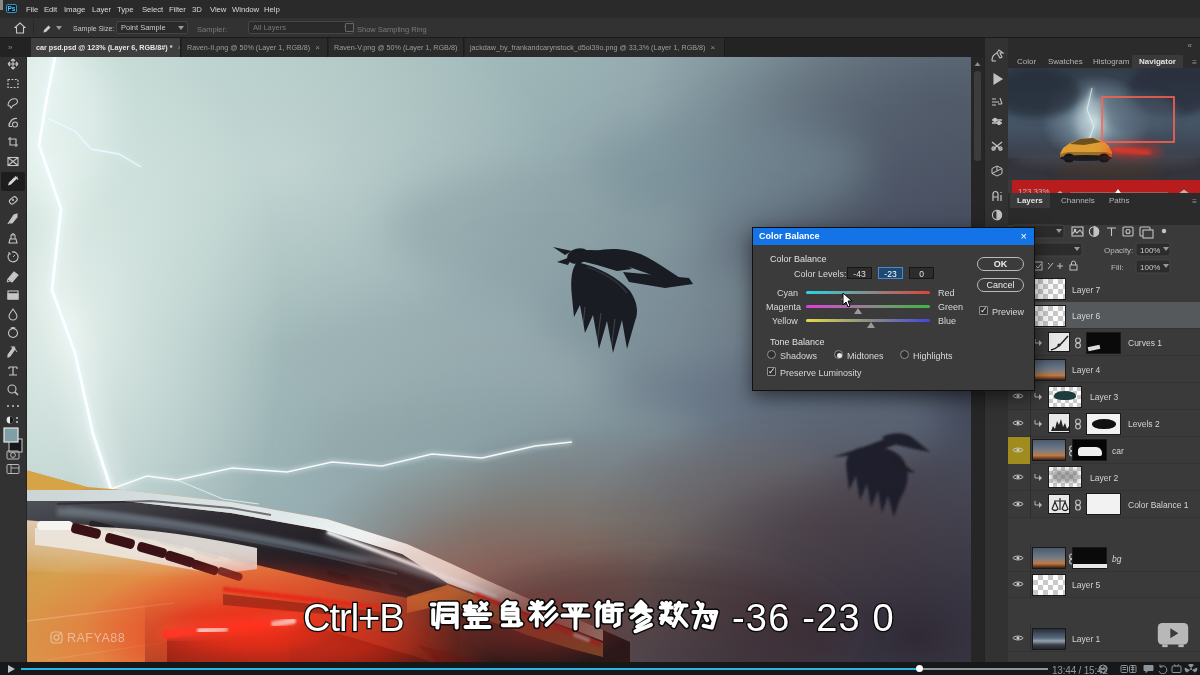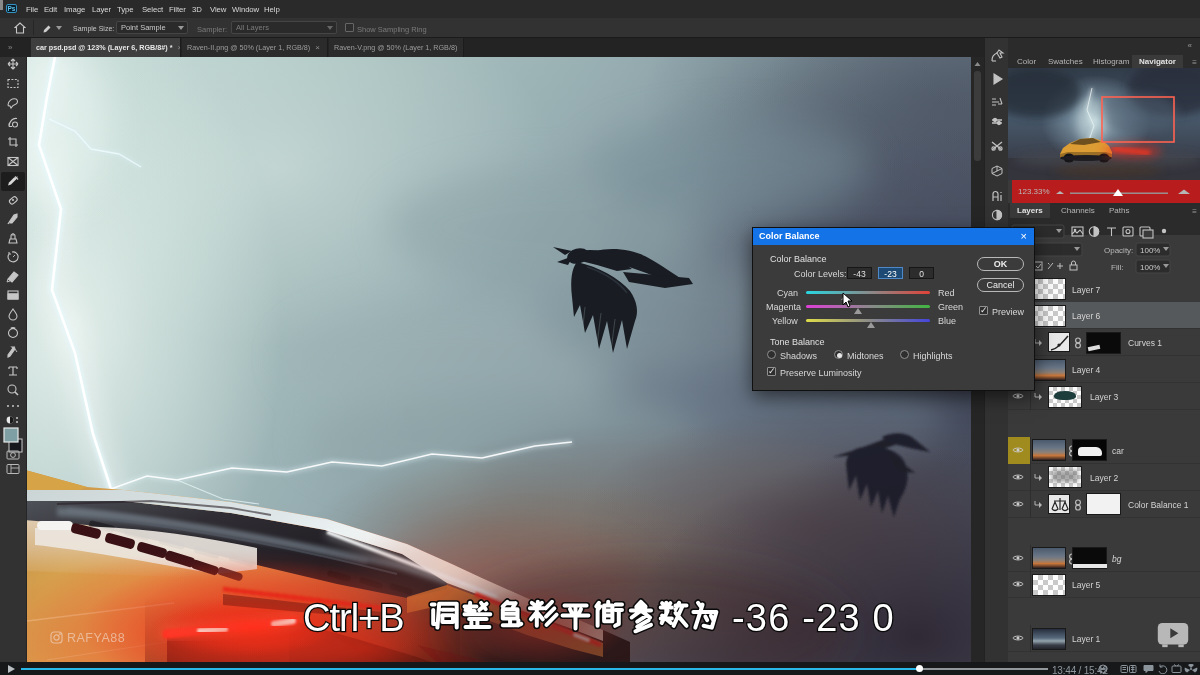--- a/index.html
+++ b/index.html
@@ -83,30 +83,31 @@
         <path d="M6 1L1 5.5h1.5V11h7V5.5H11z" fill="none" stroke="#c8c8c8" stroke-width="1.1"></path>
       </svg>
  <svg style="position:absolute;left:42px;top:4px" width="12" height="12" viewBox="0 0 12 12">
         <path d="M10.5 1.5l-3 3-1-1L2 8l-.5 2.5L4 10l4.5-4.5-1-1 3-3z" fill="#cccccc"></path>
       </svg>
  <div style="position:absolute;left:56px;top:8px;width:0;height:0;border-left:3px solid transparent;border-right:3px solid transparent;border-top:4px solid #999"></div>
  <div style="position:absolute;left:33px;top:2px;width:1px;height:15px;background:#262626"></div>
  <span style="position:absolute;left:73px;top:7px;font-size:7px">Sample Size:</span>
  <div class="dd" style="left:116px;width:72px">Point Sample<div class="caret"></div></div>
  <span class="dim" style="position:absolute;left:197px;top:7px">Sampler:</span>
- <div class="dd dim" style="left:231px;width:106px;color:#7a7a7a">All Layers<div class="caret" style="border-top-color:#666"></div></div>
+ <div class="dd dim" style="left:248px;width:106px;color:#7a7a7a">All Layers<div class="caret" style="border-top-color:#666"></div></div>
  <div class="cb" style="left:345px;top:5px;border-color:#666"></div>
  <span class="dim" style="position:absolute;left:357px;top:7px">Show Sampling Ring</span>
 </div>
 
 <div id="tabbar" class="abs">
  <span style="position:absolute;left:8px;top:5px;color:#888;font-size:8px">»</span>
  <div class="tab active" style="left:31px;width:150px">car psd.psd @ 123% (Layer 6, RGB/8#) *<span class="x">×</span></div>
  <div class="tab" style="left:182px;width:146px">Raven-II.png @ 50% (Layer 1, RGB/8)<span class="x">×</span></div>
  <div class="tab" style="left:329px;width:135px">Raven-V.png @ 50% (Layer 1, RGB/8)<span class="x">×</span></div>
+ <div class="tab" style="left:465px;width:260px">jackdaw_by_frankandcarynstock_d5ol39o.png @ 33,3% (Layer 1, RGB/8)<span class="x">×</span></div>
 </div>
 
 <div id="toolbar" class="abs"><svg width="27" height="605" viewBox="0 0 27 605" id="toolsvg">
         <g transform="translate(13 7)" stroke="#c6c6c6" fill="none" stroke-width="1.1">
           <path d="M0,-5 V5 M-5,0 H5 M0,-5 l-2,2 M0,-5 l2,2 M0,5 l-2,-2 M0,5 l2,-2 M-5,0 l2,-2 M-5,0 l2,2 M5,0 l-2,-2 M5,0 l-2,2"></path>
         </g>
         <g transform="translate(13 26.5)" stroke="#c6c6c6" fill="none" stroke-width="1.1">
           <rect x="-5" y="-4" width="10" height="8" stroke-dasharray="2 1.4"></rect>
         </g>
         <g transform="translate(13 46)" stroke="#c6c6c6" fill="none" stroke-width="1.1">
@@ -516,21 +517,21 @@
  <div style="position:absolute;left:4px;top:142px;width:192px;height:23px;background:#b91c1c">
    <span style="position:absolute;left:6px;top:7px;color:#b9b9b9;font-size:8px">123.33%</span>
    <svg style="position:absolute;left:40px;top:5px" width="150" height="14" viewBox="0 0 150 14">
      <path d="M4 9l4-3 4 3z" fill="#b5b5b5"></path>
      <rect x="18" y="7.5" width="98" height="1.4" fill="#9a9a9a"></rect>
      <path d="M66 4l5 7h-10z" fill="#fff"></path>
      <path d="M126 9l6-4.5 6 4.5z" fill="#b5b5b5"></path>
    </svg>
  </div>
 
- <div class="ptabs" style="top:165px;height:32px">
+ <div class="ptabs" style="top:155px;height:32px">
   <span class="ptab active" style="left:2px;height:15px;line-height:15px">Layers</span>
   <span class="ptab" style="left:46px;height:15px;line-height:15px">Channels</span>
   <span class="ptab" style="left:94px;height:15px;line-height:15px">Paths</span>
   <span style="position:absolute;right:3px;top:4px;color:#999">≡</span>
  </div>
  <div id="layerctl" style="position:absolute;left:0;top:184px;width:192px;height:53px">
   <svg width="192" height="53" viewBox="0 0 192 53" id="lcsvg">
 <rect x="4" y="3" width="52" height="13" rx="2" fill="#2c2c2c" stroke="#454545" stroke-width="1"></rect>
 <text x="9" y="12.5" font-size="8" fill="#c9c9c9">Kind</text>
 <path d="M48 7l3 4 3-4z" fill="#999"></path>
@@ -626,20 +627,41 @@
           </svg>
           <svg class="clip" style="left:26px;top:10px" width="10" height="10" viewBox="0 0 10 10">
             <path d="M1 0 v4 h5" stroke="#b5b5b5" fill="none"></path>
             <path d="M5 1 l3 3 -3 3 z" fill="#b5b5b5"></path>
           </svg>
           <div class="thumb checker" style="left:40px;width:34px;height:22px;background-size:8px 8px"></div>
           <div style="position:absolute;left:46px;top:8px;width:22px;height:9px;background:#1d3c3c;border-radius:50% 50% 40% 40%"></div>
           <span class="nm" style="left:82px">Layer 3</span>
           <div class="eyediv"></div>
         </div>
+<div class="lrow" style="top:135.0px;">
+          <svg class="eye" viewBox="0 0 14 9">
+            <path d="M1 4.5 C3 1.5 11 1.5 13 4.5 C11 7.5 3 7.5 1 4.5 Z" fill="none" stroke="#cbcbcb" stroke-width="1.1"></path>
+            <circle cx="7" cy="4.5" r="1.8" fill="#cbcbcb"></circle>
+          </svg>
+          <svg class="clip" style="left:26px;top:10px" width="10" height="10" viewBox="0 0 10 10">
+            <path d="M1 0 v4 h5" stroke="#b5b5b5" fill="none"></path>
+            <path d="M5 1 l3 3 -3 3 z" fill="#b5b5b5"></path>
+          </svg>
+          <div style="position:absolute;left:40px;top:3px;width:22px;height:20px;background:#e8e8e8;border:1px solid #191919"><svg width="22" height="20">
+              <path d="M2 17 L4 12 6 15 8 7 10 11 12 5 14 13 16 9 18 15 20 12 20 17 Z" fill="#222"></path>
+            </svg></div>
+          <svg class="lnk" style="left:66px;top:8px" width="8" height="12" viewBox="0 0 8 12">
+            <circle cx="4" cy="3.4" r="2.4" fill="none" stroke="#b9b9b9" stroke-width="1.2"></circle>
+            <circle cx="4" cy="8.6" r="2.4" fill="none" stroke="#b9b9b9" stroke-width="1.2"></circle>
+          </svg>
+          <div class="mthumb" style="left:78px;background:#f2f2f2"></div>
+          <div style="position:absolute;left:84px;top:9px;width:24px;height:10px;background:#111;border-radius:50% 50% 45% 45%"></div>
+          <span class="nm" style="left:120px">Levels 2</span>
+          <div class="eyediv"></div>
+        </div>
 <div class="lrow" style="top:161.89999999999998px;">
           <div style="position:absolute;left:0;top:0;width:22px;height:27px;background:#a08b1f"></div>
           <svg class="eye" viewBox="0 0 14 9">
             <path d="M1 4.5 C3 1.5 11 1.5 13 4.5 C11 7.5 3 7.5 1 4.5 Z" fill="none" stroke="#cbcbcb" stroke-width="1.1"></path>
             <circle cx="7" cy="4.5" r="1.8" fill="#cbcbcb"></circle>
           </svg>
           <div class="thumb" style="left:24px;border:1px solid #191919;background:linear-gradient(180deg,#4a5a6c 0%,#6a7686 40%,#8c8076 62%,#c8763a 78%,#2e2020 100%)"></div>
           <svg class="lnk" style="left:60px;top:8px" width="8" height="12" viewBox="0 0 8 12">
             <circle cx="4" cy="3.4" r="2.4" fill="none" stroke="#b9b9b9" stroke-width="1.2"></circle>
             <circle cx="4" cy="8.6" r="2.4" fill="none" stroke="#b9b9b9" stroke-width="1.2"></circle>

